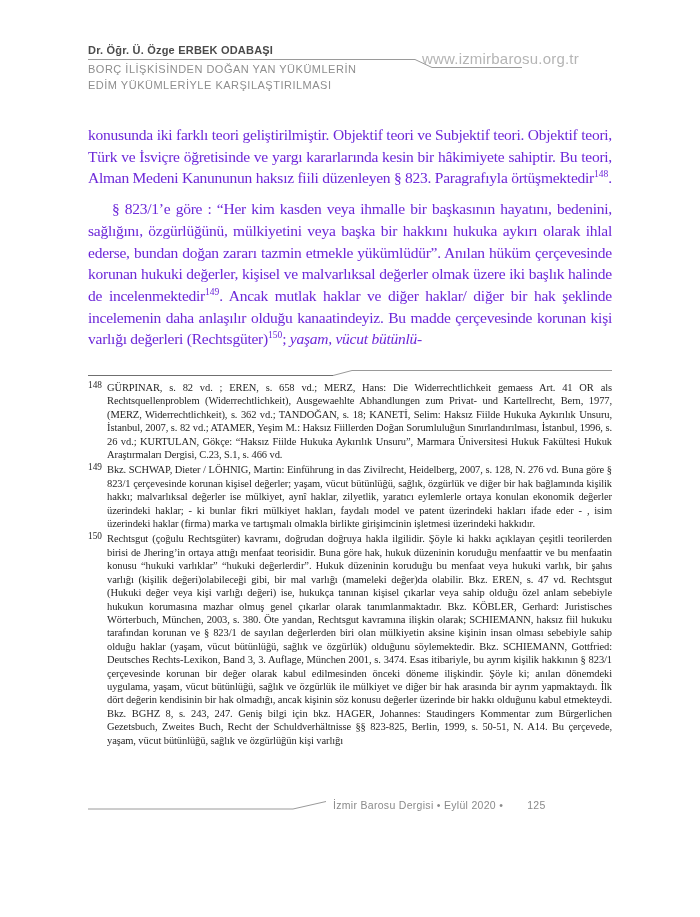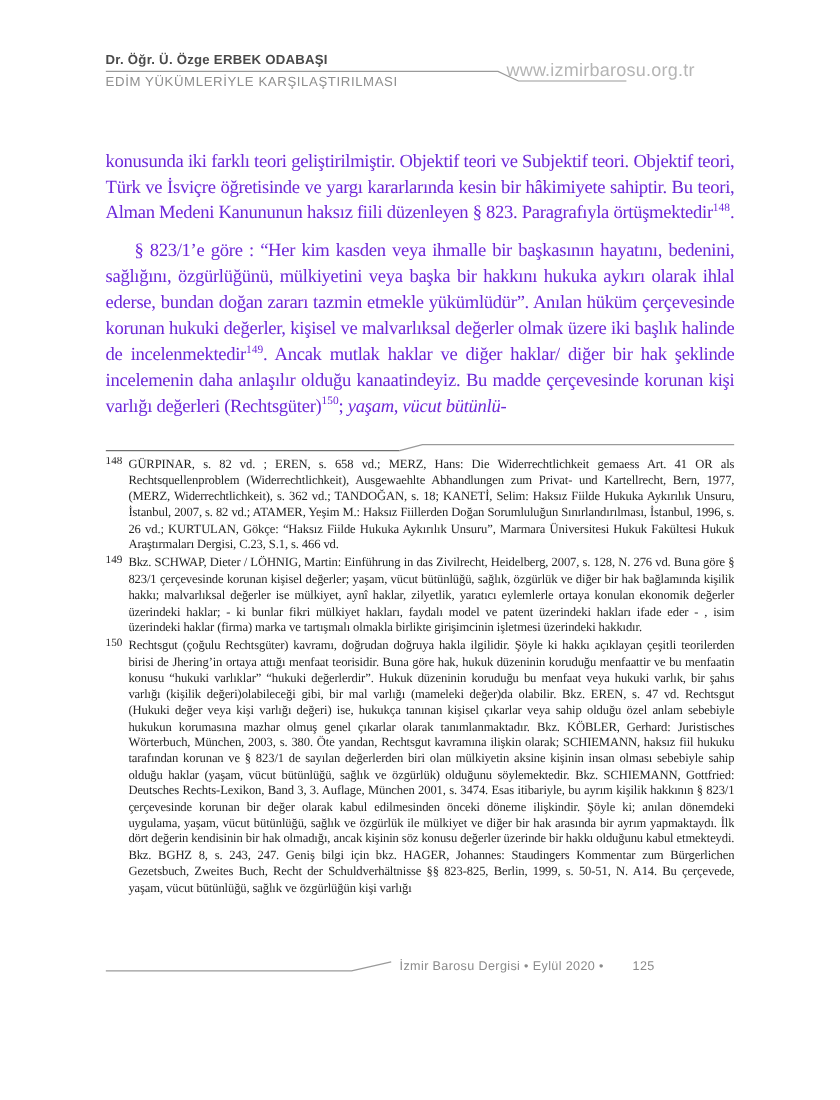--- a/index.html
+++ b/index.html
@@ -128,20 +128,21 @@
 
   <div class="author">Dr. Öğr. Ü. Özge ERBEK ODABAŞI</div>
 
   <svg class="header-rule" width="436" height="12" viewBox="0 0 436 12">
     <polyline class="rule-line" points="0,1.5 327,1.5 344,9.5 434,9.5"></polyline>
   </svg>
 
   <div class="site-url">www.izmirbarosu.org.tr</div>
 
   <div class="doc-title">
+    <div>BORÇ İLİŞKİSİNDEN DOĞAN YAN YÜKÜMLERİN</div>
     <div>EDİM YÜKÜMLERİYLE KARŞILAŞTIRILMASI</div>
   </div>
 
   <div class="body-text">
     <p><span>konusunda iki farklı teori geliştirilmiştir. Objektif teori ve Subjektif teori. Objektif teori, Türk ve İsviçre öğretisinde ve yargı kararlarında kesin bir hâkimiyete sahiptir. Bu teori, Alman Medeni Kanununun haksız fiili düzenleyen § 823. Paragrafıyla örtüşmektedir</span><sup>148</sup><span>.</span></p>
     <p class="indented"><span>§ 823/1’e göre : “Her kim kasden veya ihmalle bir başkasının hayatını, bedenini, sağlığını, özgürlüğünü, mülkiyetini veya başka bir hakkını hukuka aykırı olarak ihlal ederse, bundan doğan zararı tazmin etmekle yükümlüdür”. Anılan hüküm çerçevesinde korunan hukuki değerler, kişisel ve malvarlıksal değerler olmak üzere iki başlık halinde de incelenmektedir</span><sup>149</sup><span>. Ancak mutlak haklar ve diğer haklar/ diğer bir hak şeklinde incelemenin daha anlaşılır olduğu kanaatindeyiz. Bu madde çerçevesinde korunan kişi varlığı değerleri (Rechtsgüter)</span><sup>150</sup><span>; </span><span class="ital">yaşam, vücut bütünlü-</span></p>
   </div>
 
   <svg class="footnote-rule" width="524" height="10" viewBox="0 0 524 10">
     <polyline class="rule-line-dark" points="0,7.5 245,7.5"></polyline>

